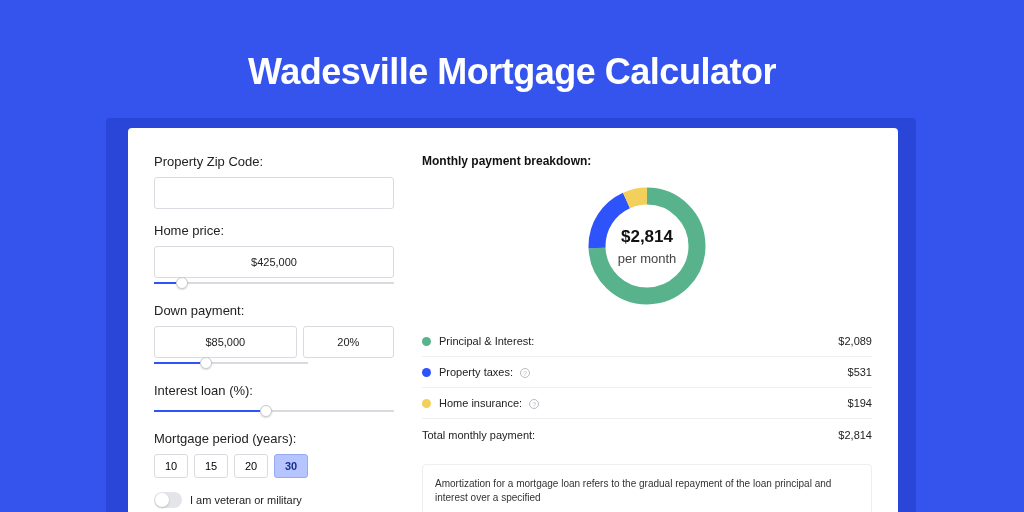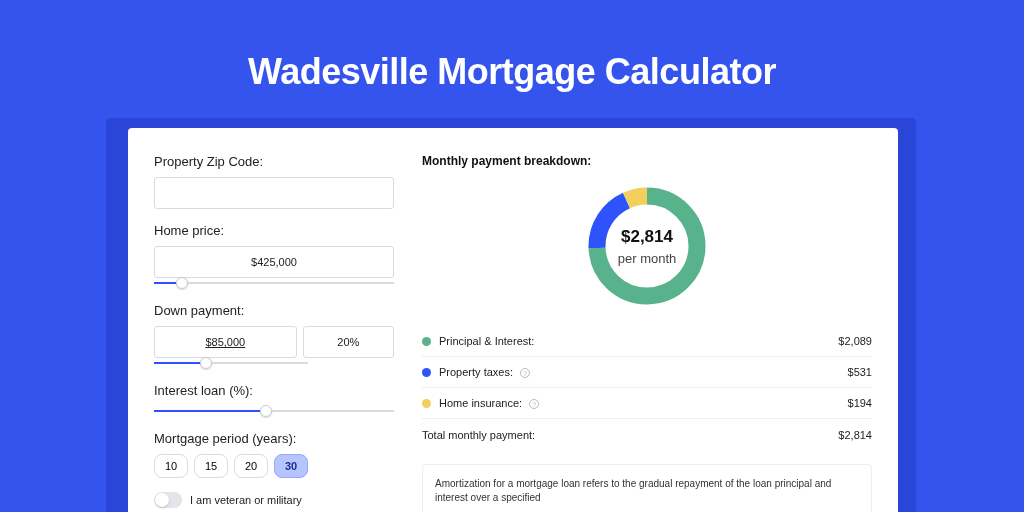--- a/index.html
+++ b/index.html
@@ -7,28 +7,28 @@
   .outer { width: 1024px; height: 512px; position: relative; }
   .title { color: #fff; font-size: 36px; font-weight: 700; text-align: center; padding-top: 51px; letter-spacing: -0.5px; }
   .panel-shadow { position: absolute; left: 106px; top: 118px; width: 810px; height: 400px; background: #2a46d8; border-radius: 4px; }
   .panel { position: absolute; left: 128px; top: 128px; width: 770px; height: 400px; background: #fff; border-radius: 4px; padding: 26px 26px 0 26px; display: flex; gap: 28px; }
   .left { width: 240px; flex-shrink: 0; }
   .right { flex: 1; }
   .fg { margin-bottom: 14px; position: relative; }
   .lbl { font-size: 13px; color: #222; margin-bottom: 8px; display: block; }
   .inp { width: 100%; height: 32px; border: 1px solid #d9dbe0; border-radius: 3px; padding: 0 19px; font-size: 11px; color: #222; text-align: center; }
   .row2 { display: flex; gap: 6px; }
-  .row2 .inp:first-child { flex: 2; text-decoration: underline; }
+  .row2 .inp:first-child { flex: 2; }
   .row2 .inp:last-child { flex: 1; }
   .slider-track { position: relative; height: 12px; margin-top: -1px; }
   .slider-line { position: absolute; top: 5px; left: 0; right: 0; height: 2px; background: #d9dbe0; }
   .slider-fill { position: absolute; top: 5px; left: 0; height: 2px; background: #2e53fa; }
   .slider-thumb { position: absolute; top: 0; width: 12px; height: 12px; border-radius: 50%; background: #fff; border: 1px solid #c8cad0; box-shadow: 0 1px 2px rgba(0,0,0,0.15); }
   .pills { display: flex; gap: 6px; }
-  .pill { width: 34px; height: 24px; border: 1px solid #d9dbe0; border-radius: 8px; font-size: 11px; display: flex; align-items: center; justify-content: center; background: #fff; cursor: pointer; }
+  .pill { width: 34px; height: 24px; border: 1px solid #d9dbe0; border-radius: 3px; font-size: 11px; display: flex; align-items: center; justify-content: center; background: #fff; cursor: pointer; }
   .pill.active { background: #b6c5ff; border-color: #96a9f4; color: #1b2f8a; font-weight: 600; }
   .toggle-row { display: flex; align-items: center; gap: 8px; margin-top: 12px; }
   .toggle { width: 28px; height: 16px; border-radius: 8px; background: #e3e5ea; position: relative; }
   .toggle-knob { position: absolute; left: 1px; top: 1px; width: 14px; height: 14px; background: #fff; border-radius: 50%; box-shadow: 0 1px 2px rgba(0,0,0,0.2); }
   .toggle-lbl { font-size: 11px; color: #222; }
   .right-title { font-size: 12px; font-weight: 700; color: #111; margin-bottom: 4px; }
   .donut-wrap { height: 148px; display: flex; align-items: center; justify-content: center; }
   .donut { position: relative; width: 122px; height: 122px; }
   .donut-center { position: absolute; left: 50%; top: 50%; transform: translate(-50%,-50%); text-align: center; }
   .donut-amt { font-size: 17px; font-weight: 700; color: #111; }

